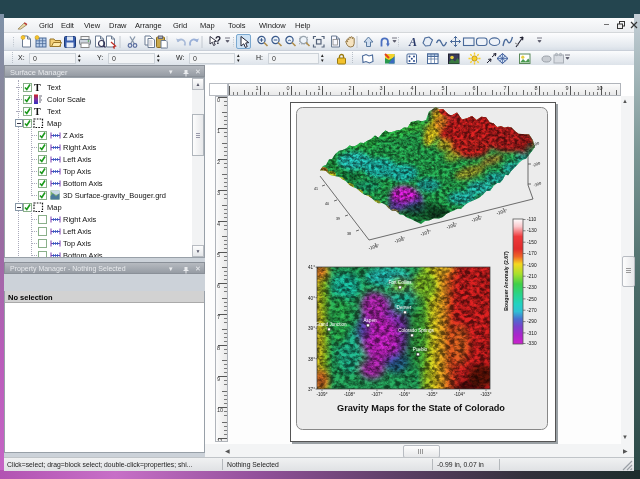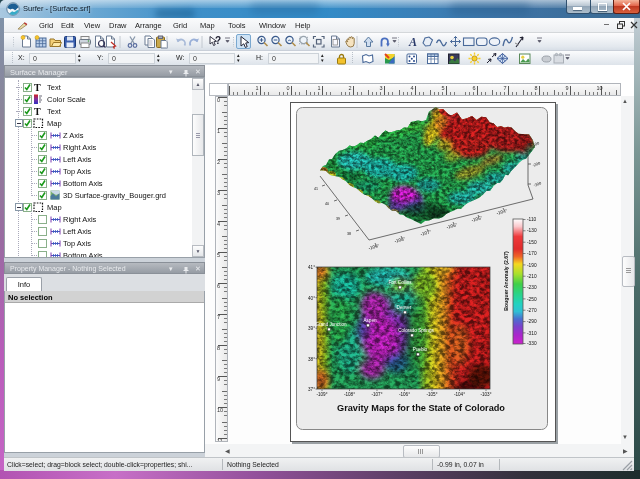--- a/index.html
+++ b/index.html
@@ -4,44 +4,20 @@
 #w{position:relative;width:640px;height:479px;font-family:"Liberation Sans",sans-serif;overflow:hidden;background:#24454f}
 .ab{position:absolute}
 .tx{position:absolute;white-space:nowrap}
 </style></head><body>
 <div id="w">
 
 <div class="ab" style="left:0;top:14px;width:4px;height:456px;background:linear-gradient(#7f92a8,#8d8298,#9a6ba2,#b95cba,#c565c5)"></div>
 <div class="ab" style="left:634px;top:14px;width:6px;height:456px;background:linear-gradient(#c3ced6,#7b9795 30%,#4a6b68 60%,#2c4947)"></div>
 <div class="ab" style="left:0;top:470px;width:640px;height:9px;background:linear-gradient(to right,#b253b2,#c76fc7 18%,#93519b 40%,#5d3f66 62%,#33313c 82%,#1d2d2d)"></div>
 
-<div class="ab" style="left:0;top:0;width:640px;height:18px;background:linear-gradient(to right,#a9c8e0,#68a6d2 15%,#3e8fc8 30%,#338cc8 50%,#3a80b8 65%,#3f74a6 80%,#39688f 100%);border-radius:5px 5px 0 0">
-  <div class="ab" style="left:0;top:0;width:640px;height:8px;background:linear-gradient(rgba(255,255,255,.55),rgba(255,255,255,.12));border-radius:5px 5px 0 0"></div>
-  <div class="ab" style="left:155px;top:9px;width:40px;height:9px;background:#1a5d8e;border-radius:5px;filter:blur(3px);opacity:.55"></div>
-  <div class="ab" style="left:250px;top:4px;width:70px;height:10px;background:#2a6ca0;border-radius:5px;filter:blur(4px);opacity:.5"></div>
-  <div class="ab" style="left:450px;top:4px;width:80px;height:11px;background:#2a5f8e;border-radius:5px;filter:blur(4px);opacity:.5"></div>
-  <svg class="ab" style="left:6px;top:2px" width="14" height="14" viewBox="0 0 14 14">
-        <circle cx="7" cy="7" r="6.2" fill="#f4f8fb" stroke="#5a7d9a" stroke-width="1"></circle>
-        <path d="M1.5 6 A5.8 5.8 0 0 1 12.5 5.2 L9 8.5 A3 3 0 0 0 4.5 7.4 Z" fill="#1c5f94"></path>
-        <path d="M12.7 7.8 A5.8 5.8 0 0 1 3.2 11.6 L6.2 9.3 A3 3 0 0 0 10.4 8.6 Z" fill="#37abc8"></path>
-      </svg>
-  <div class="tx" style="left:23px;top:4px;font-size:7.5px;color:#0d1b28;text-shadow:0 0 3px #cfe3f2">Surfer - [Surface.srf]</div>
-
-  <div class="ab" style="left:566px;top:0;width:23px;height:13px;background:linear-gradient(#e8edf2,#b9c6d2 45%,#93a6b8 50%,#aebfcc);border:1px solid #30506e;border-top:none;border-radius:0 0 3px 3px">
-    <div class="ab" style="left:6px;top:7px;width:9px;height:2.5px;background:#fff;box-shadow:0 1px 1px #4a637a"></div>
-      </div>
-  <div class="ab" style="left:589.5px;top:0;width:23px;height:13px;background:linear-gradient(#e8edf2,#b9c6d2 45%,#93a6b8 50%,#aebfcc);border:1px solid #30506e;border-top:none;border-radius:0 0 3px 3px">
-    <div class="ab" style="left:7px;top:2.5px;width:7px;height:6px;border:1.4px solid #fff;box-shadow:0 1px 1px #4a637a"></div>
-      </div>
-  <div class="ab" style="left:613px;top:0;width:25px;height:13px;background:linear-gradient(#f4b49a,#e2654a 45%,#c03a22 50%,#d8603c);border:1px solid #5e1d12;border-top:none;border-radius:0 0 3px 3px">
-    <svg class="ab" style="left:7px;top:2px" width="11" height="9" viewBox="0 0 11 9">
-          <path d="M2 1 L9 8 M9 1 L2 8" stroke="#fff" stroke-width="1.7"></path>
-        </svg>
-      </div>
-</div>
 
 <div class="ab" style="left:4px;top:18px;width:630px;height:14px;background:linear-gradient(#fafbfc,#eceef1);border-bottom:1px solid #d4d7da;font-size:7.5px;color:#1a1a1a">
   <svg class="ab" style="left:13px;top:3.5px" width="11" height="8" viewBox="0 0 12 9">
         <path d="M1 8 L8 1 L11 3 L4 8 Z" fill="#e8d9a8" stroke="#8a7340" stroke-width=".8"></path>
         <path d="M8 1 L11 3" stroke="#b33" stroke-width="1.5"></path>
       </svg>
   <span class="tx" style="left:35px;top:3px">Grid</span>
   <span class="tx" style="left:57px;top:3px">Edit</span>
   <span class="tx" style="left:80px;top:3px">View</span>
   <span class="tx" style="left:105px;top:3px">Draw</span>
@@ -520,24 +496,20 @@
     </div>
 
 <div class="ab" style="left:4px;top:262px;width:201px;height:12px;background:linear-gradient(#b6bac0,#969ca4);border:1px solid #8a9098;box-sizing:border-box">
   <span class="tx" style="left:5px;top:2px;font-size:7px;color:#e9ebee">Property Manager - Nothing Selected</span>
   <span class="tx" style="left:164px;top:2px;font-size:7px;color:#e9ebee">▾</span>
   <svg class="ab" style="left:177px;top:2.5px" width="8" height="8" viewBox="0 0 8 8">
         <rect x="2.5" y="1" width="3" height="3.5" fill="#e9ebee"></rect>
         <path d="M1.5 4.5 h5 M4 4.5 v3" stroke="#e9ebee" stroke-width="1"></path>
       </svg>
   <span class="tx" style="left:190px;top:2px;font-size:7px;color:#e9ebee">✕</span>
-</div>
-<div class="ab" style="left:4px;top:274px;width:201px;height:17px;background:#dcdfe3">
-  <div class="ab" style="left:2px;top:3px;width:34px;height:14px;background:#fff;border:1px solid #9aa0a8;border-bottom:none;border-radius:2px 2px 0 0;font-size:7.5px;color:#111;text-align:center;line-height:14px">Info</div>
-  <div class="ab" style="left:0;top:16.5px;width:201px;height:1px;background:#9aa0a8"></div>
 </div>
 <div class="ab" style="left:4px;top:291px;width:201px;height:162px;background:#fff;border:1px solid #98a0a8;border-top:none;box-sizing:border-box">
   <div class="ab" style="left:0;top:0;width:199px;height:11px;background:#d2d2d2;border-bottom:1px solid #aaa">
     <span class="tx" style="left:3px;top:1.5px;font-size:7.5px;font-weight:bold;color:#000">No selection</span>
   </div>
 </div>
 
 <div class="ab" style="left:205px;top:65px;width:429px;height:392px;background:#fff"></div>
 
 

